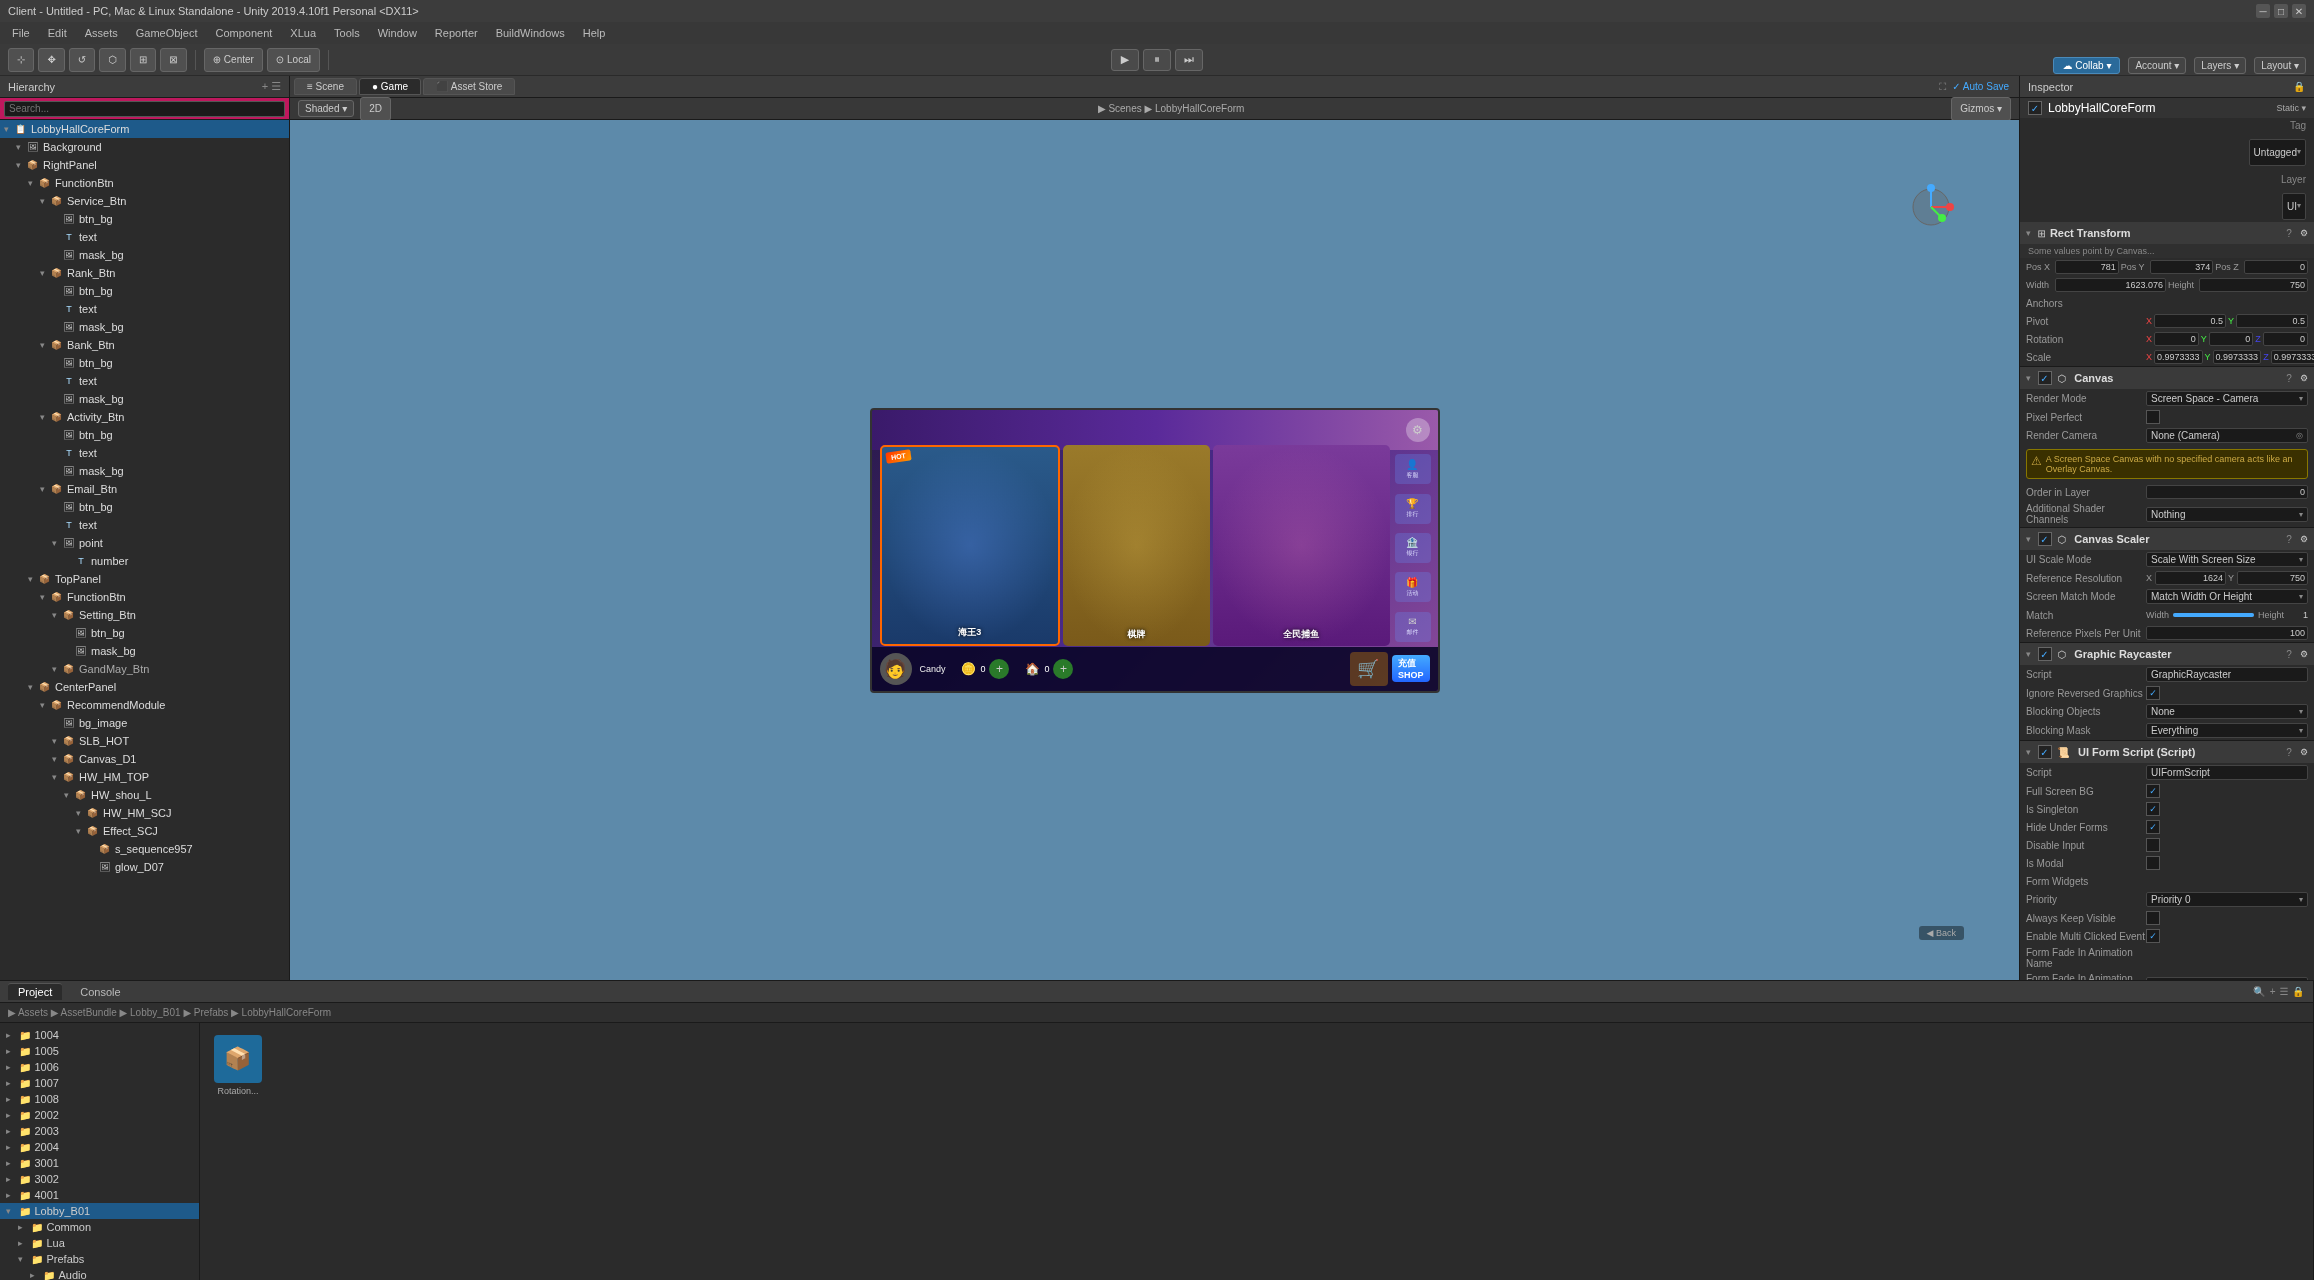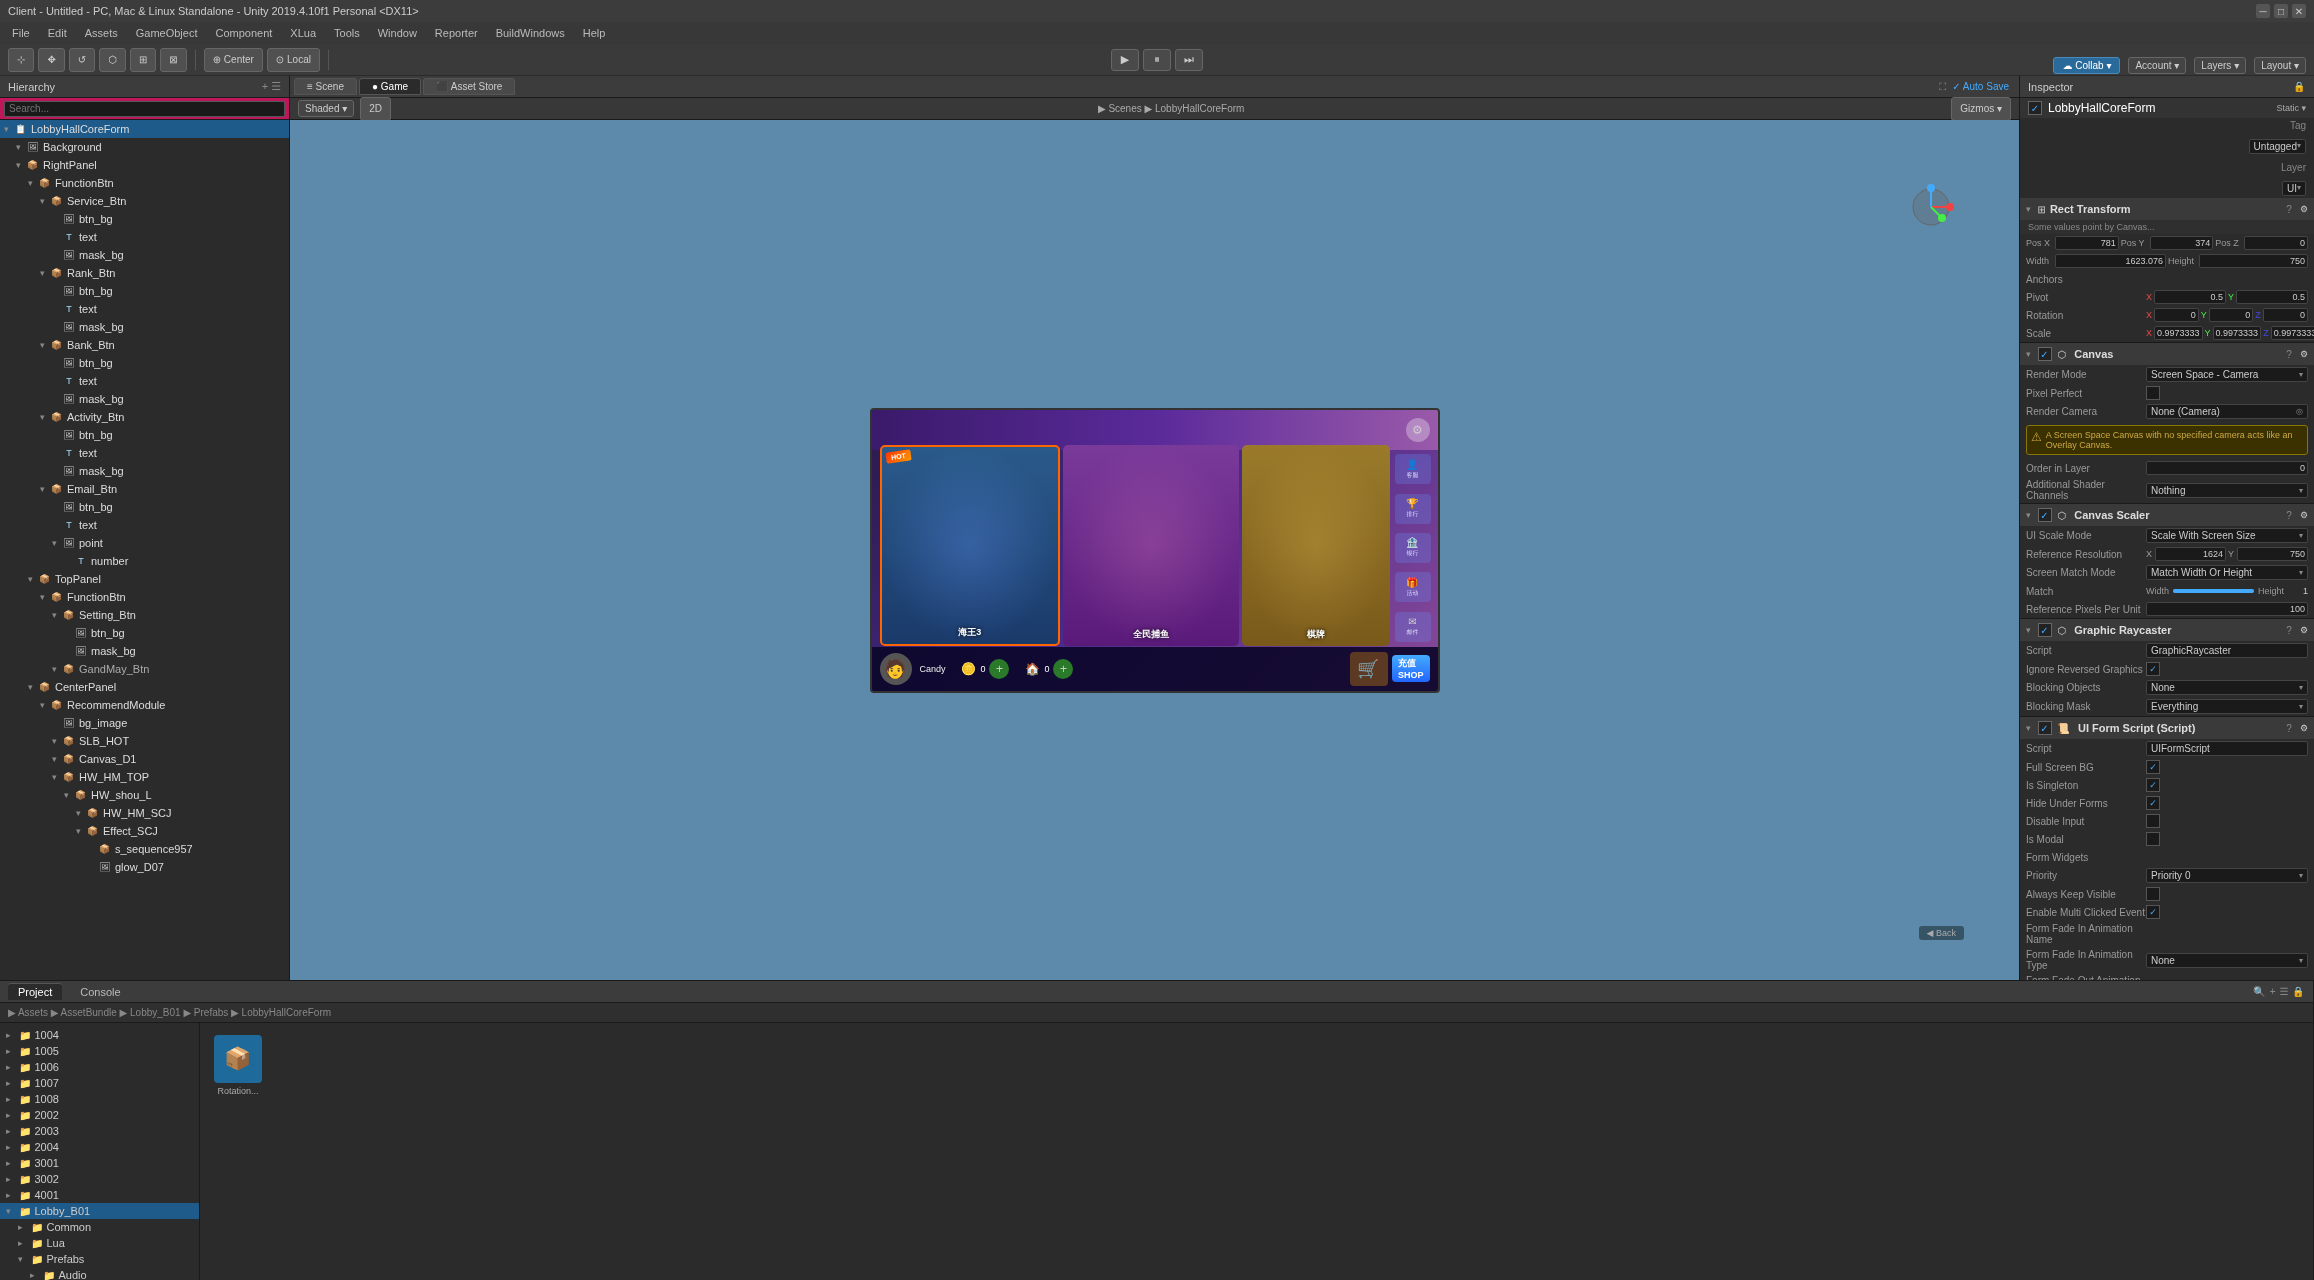--- a/index.html
+++ b/index.html
@@ -91,21 +91,21 @@
 
     #all-panels { display: flex; flex-direction: column; height: calc(1280px - 22px - 22px - 32px); }
     #middle-row { display: flex; flex: 1; overflow: hidden; }
 
     .inspector-scroll { overflow-y: auto; flex: 1; }
     .object-name-bar { display: flex; align-items: center; padding: 3px 8px; background: #333; gap: 6px; }
     .object-checkbox { width: 14px; height: 14px; border: 1px solid #666; background: #222; display: flex; align-items: center; justify-content: center; color: #4af; font-size: 10px; }
     .static-badge { font-size: 9px; color: #aaa; margin-left: auto; }
     .tag-layer-row { display: flex; align-items: flex-end; padding: 2px 8px; gap: 8px; flex-direction: column; }
     .tag-label { font-size: 10px; color: #888; }
-    .tag-value { font-size: 10px; color: #ccc; background: #1a1a1a; border: 1px solid #444; padding: 1px 4px; border-radius: 2px; flex: 1; display: flex; justify-content: space-between; }
+    .tag-value { font-size: 10px; color: #ccc; background: #1a1a1a; border: 1px solid #444; padding: 7px 4px; border-radius: 2px; flex: 1; display: flex; justify-content: space-between; }
     .settings-gear { font-size: 10px; color: #888; cursor: pointer; }
     .expand-arrow { font-size: 9px; color: #888; margin-right: 3px; }
     .info-icon { font-size: 10px; color: #888; margin-left: 4px; }
 
     
     ::-webkit-scrollbar { width: 6px; height: 6px; }
     ::-webkit-scrollbar-track { background: #2b2b2b; }
     ::-webkit-scrollbar-thumb { background: #555; border-radius: 3px; }
   </style>
 </head>
@@ -500,28 +500,28 @@
             </div>
 
             <div style="position:absolute; top:35px; left:8px; right:48px; bottom:45px; display:flex; gap:3px;">
 
               <div style="flex:1.2; background: linear-gradient(180deg, #2a5a8a 0%, #1a3a6a 100%); border-radius:5px; border:2px solid #ff6600; position:relative; overflow:hidden;">
                 <div style="position:absolute; top:4px; left:4px; background:linear-gradient(135deg,#ff3300,#ff9900); color:white; font-size:7px; font-weight:bold; padding:2px 5px; border-radius:2px; transform:rotate(-8deg);">HOT</div>
                 <div style="position:absolute; inset:0; background: radial-gradient(ellipse at center, rgba(100,150,255,0.3) 0%, transparent 70%);"></div>
                 <div style="position:absolute; bottom:5px; left:0; right:0; text-align:center; color:#fff; font-size:9px; font-weight:bold; text-shadow:0 0 4px #000;">海王3</div>
               </div>
 
+              <div style="flex:1; background: linear-gradient(180deg, #9a7a2a 0%, #7a5a1a 100%); border-radius:5px; position:relative; overflow:hidden;">
+                <div style="position:absolute; inset:0; background: radial-gradient(ellipse at center, rgba(255,220,100,0.2) 0%, transparent 70%);"></div>
+                <div style="position:absolute; bottom:5px; left:0; right:0; text-align:center; color:#fff; font-size:9px; font-weight:bold; text-shadow:0 0 4px #000;">棋牌</div>
+              </div>
+
               <div style="flex:1.2; background: linear-gradient(180deg, #7a3a9a 0%, #5a1a7a 100%); border-radius:5px; position:relative; overflow:hidden;">
                 <div style="position:absolute; inset:0; background: radial-gradient(ellipse at center, rgba(255,150,200,0.2) 0%, transparent 70%);"></div>
                 <div style="position:absolute; bottom:5px; left:0; right:0; text-align:center; color:#fff; font-size:9px; font-weight:bold; text-shadow:0 0 4px #000;">全民捕鱼</div>
-              </div>
-
-              <div style="flex:1; background: linear-gradient(180deg, #9a7a2a 0%, #7a5a1a 100%); border-radius:5px; position:relative; overflow:hidden;">
-                <div style="position:absolute; inset:0; background: radial-gradient(ellipse at center, rgba(255,220,100,0.2) 0%, transparent 70%);"></div>
-                <div style="position:absolute; bottom:5px; left:0; right:0; text-align:center; color:#fff; font-size:9px; font-weight:bold; text-shadow:0 0 4px #000;">棋牌</div>
               </div>
             </div>
 
             <div style="position:absolute; right:4px; top:40px; bottom:44px; display:flex; flex-direction:column; justify-content:space-around; align-items:center; width:42px;">
               <div style="background:rgba(100,150,255,0.25); border-radius:4px; width:36px; height:30px; display:flex; flex-direction:column; align-items:center; justify-content:center; gap:1px;">
                 <div style="font-size:10px;">👤</div>
                 <div style="font-size:6px; color:#ddf;">客服</div>
               </div>
               <div style="background:rgba(100,150,255,0.25); border-radius:4px; width:36px; height:30px; display:flex; flex-direction:column; align-items:center; justify-content:center; gap:1px;">
                 <div style="font-size:10px;">🏆</div>

